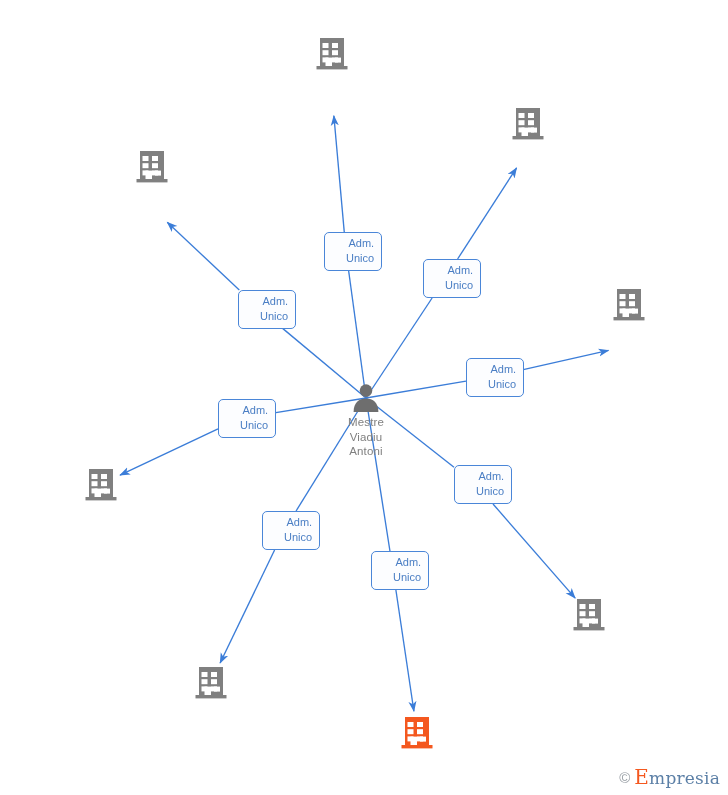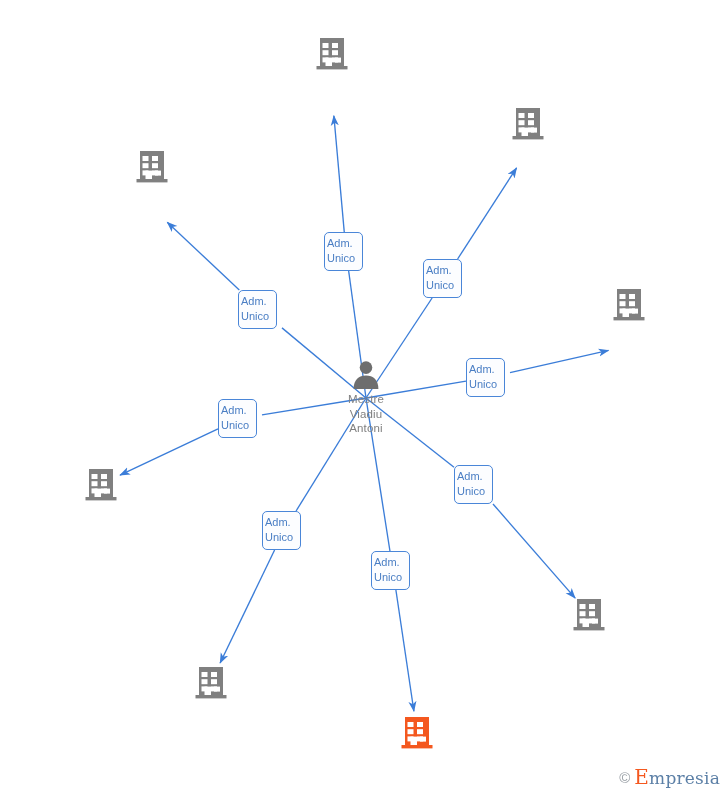--- a/index.html
+++ b/index.html
@@ -52,22 +52,22 @@
   }
   .edge-label {
     position: absolute;
     box-sizing: border-box;
     border: 1.4px solid #4a86d8;
     border-radius: 5px;
     background: #fcfdff;
     color: #4a7ec4;
     font-size: 11px;
     line-height: 15px;
-    padding: 3px 7px 4px 2px;
-    text-align: left;
+    padding: 3px 7px 4px 21px;
+    text-align: right;
     white-space: pre-line;
   }
   #watermark {
     position: absolute;
     right: 8px;
     bottom: 8px;
     display: flex;
     align-items: center;
     gap: 4px;
   }
@@ -109,21 +109,21 @@
         <line x1="218" y1="428.86690647482015" x2="119.99654431907271" y2="475.04839098633624"></line>
         <line x1="366" y1="398" x2="454" y2="467.2" marker-end="none"></line>
         <line x1="493.015444015444" y1="504" x2="575.1930419280462" y2="598.1769816786016"></line>
         <line x1="366" y1="398" x2="296.0679245283019" y2="511" marker-end="none"></line>
         <line x1="274.6039603960396" y1="550" x2="220.11575940957525" y2="663.0816773897171"></line>
         <line x1="366" y1="398" x2="389.9478260869565" y2="551" marker-end="none"></line>
         <line x1="395.8978328173375" y1="590" x2="413.9131557430392" y2="711.2281105208682"></line>
       </g>
   </svg>
 
-  <div class="node label-below" id="center-node" style="left:366px; top:359px;">
+  <div class="node label-below" id="center-node" style="left:366px; top:382px;">
     <span class="icon-wrap">
       <svg width="30" height="30" viewBox="0 0 30 30">
         <circle cx="15" cy="8.6" r="6.3" fill="#6e6e6e"></circle>
         <path d="M2.6 30 C2.6 20.6 7.9 16.4 15 16.4 C22.1 16.4 27.4 20.6 27.4 30 Z" fill="#6e6e6e"></path>
       </svg>
     </span>
     <span class="label">Mestre
 Viadiu
 Antoni</span>
   </div>

